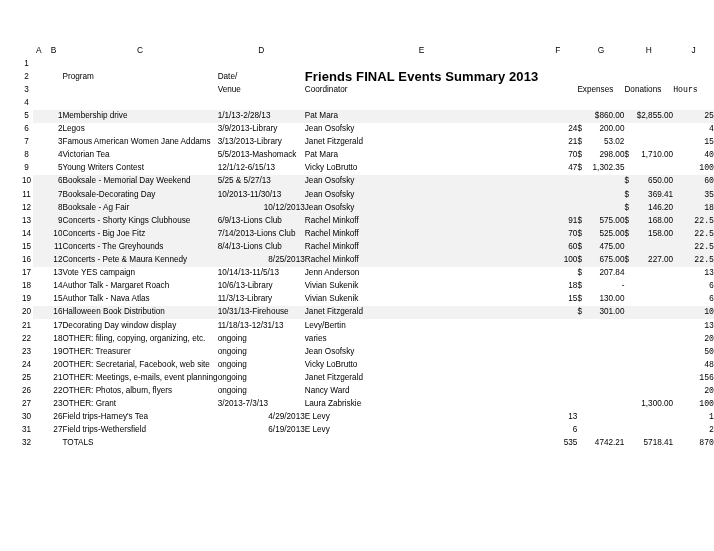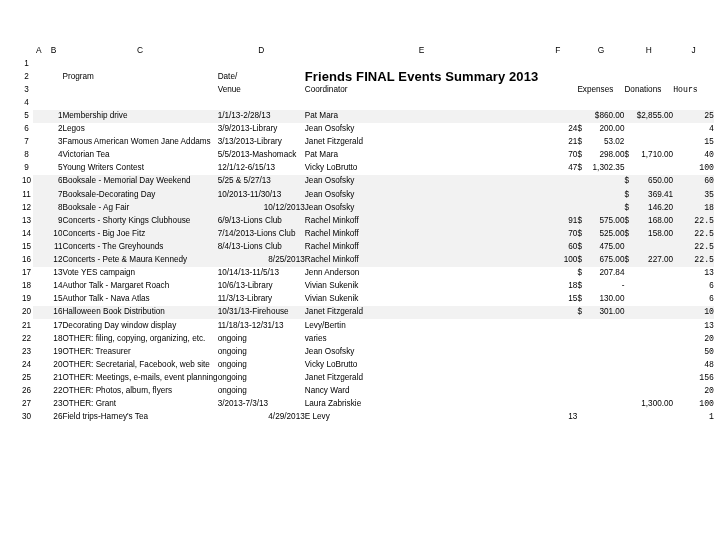--- a/index.html
+++ b/index.html
@@ -495,15 +495,43 @@
           <td class="c l spill">Field trips-Harney's Tea</td>
           <td class="c spill r">4/29/2013</td>
           <td class="c l spill">E Levy</td>
           <td class="c r">13</td>
           <td class="c l" style="border-right: none;"></td>
           <td class="c r"></td>
           <td class="c l" style="border-right: none;"></td>
           <td class="c r"></td>
           <td class="c r outer-r">1</td>
         </tr>
+        <tr>
+          <td class="rownum">31</td>
+          <td class="c outer-l gridline-l"></td>
+          <td class="c r">27</td>
+          <td class="c l spill">Field trips-Wethersfield</td>
+          <td class="c spill r">6/19/2013</td>
+          <td class="c l spill">E Levy</td>
+          <td class="c r">6</td>
+          <td class="c l" style="border-right: none;"></td>
+          <td class="c r"></td>
+          <td class="c l" style="border-right: none;"></td>
+          <td class="c r"></td>
+          <td class="c r outer-r">2</td>
+        </tr>
+        <tr class="totals">
+          <td class="rownum">32</td>
+          <td class="c outer-l gridline-l heavy-t"></td>
+          <td class="c r heavy-t b"></td>
+          <td class="c l spill heavy-t b">TOTALS</td>
+          <td class="c spill heavy-t l"></td>
+          <td class="c l spill heavy-t"></td>
+          <td class="c r heavy-t b">535</td>
+          <td class="c l heavy-t" style="border-right: none;"></td>
+          <td class="c r heavy-t b">4742.21</td>
+          <td class="c l heavy-t" style="border-right: none;"></td>
+          <td class="c r heavy-t b">5718.41</td>
+          <td class="c r outer-r heavy-t b">870</td>
+        </tr>
       </tbody>
   </table>
 </div>
 
 </body></html>

